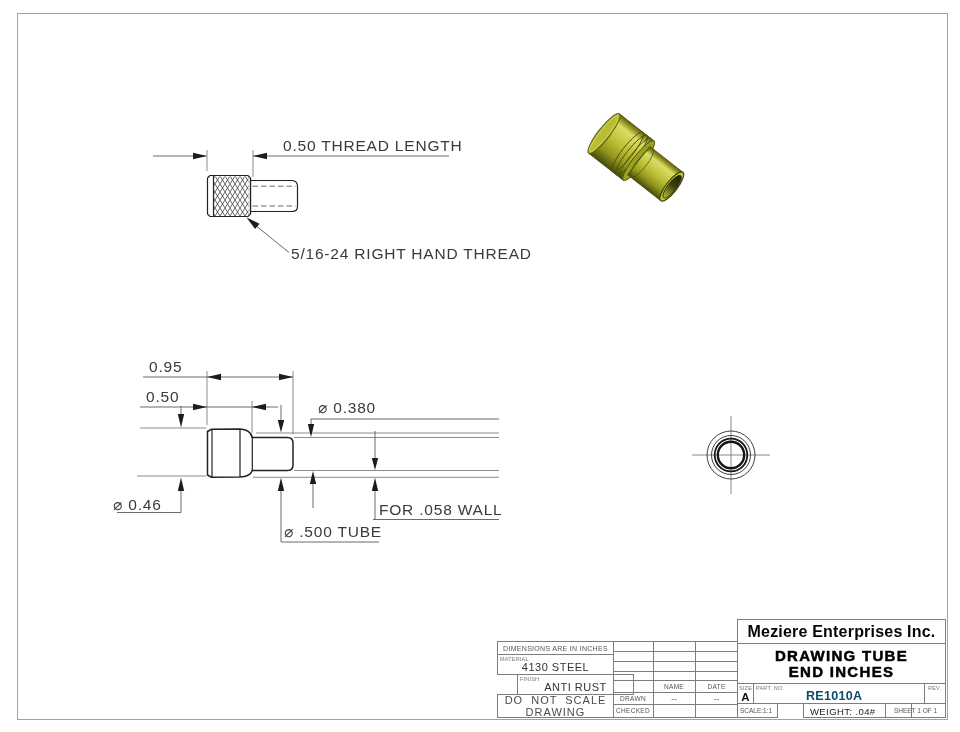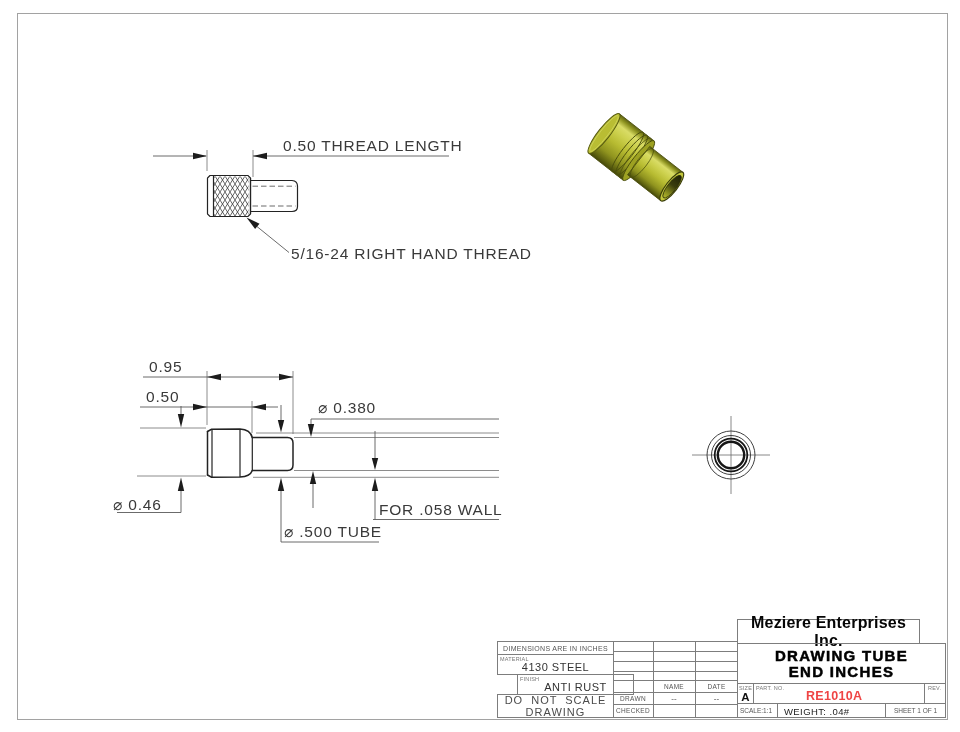--- a/index.html
+++ b/index.html
@@ -25,23 +25,23 @@
   .lblsm{position:absolute;left:2px;top:1px;font-size:5.5px;color:#777;letter-spacing:0.2px;}
   .dimnote{font-size:7px;letter-spacing:0.3px;color:#555;}
   .matval{font-size:11px;letter-spacing:0.5px;color:#333;}
   .noscale{font-size:11px;letter-spacing:1px;word-spacing:4px;color:#4c4c4c;}
   .gridsm{font-size:6.5px;color:#555;letter-spacing:0.3px;}
   .dashval{font-size:8px;color:#444;}
   .company{font-size:16px;font-weight:bold;color:#050505;letter-spacing:0.2px;}
   .dwgtitle{font-size:15px;font-weight:bold;color:#000;letter-spacing:1.3px;
             line-height:17px;-webkit-text-stroke:0.5px #000;}
   .sizeval{font-size:11.5px;font-weight:bold;color:#111;}
-  .partval{font-size:12.5px;font-weight:bold;color:#ef4444;letter-spacing:0.3px;}
+  .partval{font-size:12.5px;font-weight:bold;color:#0c4a6e;letter-spacing:0.3px;}
   .scaletxt{font-size:6.5px;color:#555;}
-  .weighttxt{font-size:9.5px;color:#222;letter-spacing:0.4px;}
+  .weighttxt{font-size:9.5px;color:#222;letter-spacing:0.4px;margin-left:26px;}
 </style>
 </head>
 <body>
 
 <div class="page">
   <div class="sheet-border"></div>
 
   <svg width="960" height="732" viewBox="0 0 960 732">
     <defs>
       <pattern id="th" width="5" height="8" patternUnits="userSpaceOnUse">
@@ -208,21 +208,21 @@
     <div class="hline" style="left:613px;top:680px;width:125px;"></div>
     <div class="hline" style="left:613px;top:692px;width:125px;"></div>
     <div class="hline" style="left:613px;top:704px;width:125px;"></div>
     <div class="tbn c gridsm" style="left:653px;top:680px;width:42px;height:12px;">NAME</div>
     <div class="tbn c gridsm" style="left:695px;top:680px;width:43px;height:12px;">DATE</div>
     <div class="tbn c gridsm" style="left:613px;top:692px;width:40px;height:12px;">DRAWN</div>
     <div class="tbn c dashval" style="left:653px;top:692px;width:42px;height:12px;">--</div>
     <div class="tbn c dashval" style="left:695px;top:692px;width:43px;height:12px;">--</div>
     <div class="tbn c gridsm" style="left:613px;top:704px;width:40px;height:12px;">CHECKED</div>
 
-    <div class="tb c company" style="left:737px;top:619px;width:183px;height:25px;">Meziere Enterprises Inc.</div>
+    <div class="tb c company" style="left:737px;top:619px;width:209px;height:25px;">Meziere Enterprises Inc.</div>
     <div class="tb" style="left:737px;top:643px;width:209px;height:41px;">
       <div class="c dwgtitle" style="position:absolute;left:0;top:3px;width:100%;height:17px;">DRAWING TUBE</div>
       <div class="c dwgtitle" style="position:absolute;left:0;top:19px;width:100%;height:17px;">END INCHES</div>
     </div>
     <div class="tb" style="left:737px;top:683px;width:17px;height:21px;">
       <span class="lblsm" style="left:1px;">SIZE</span>
       <div class="c sizeval" style="position:absolute;left:0;top:6px;width:100%;height:13px;">A</div>
     </div>
     <div class="tb" style="left:753px;top:683px;width:172px;height:21px;">
       <span class="lblsm">PART.  NO.</span>

